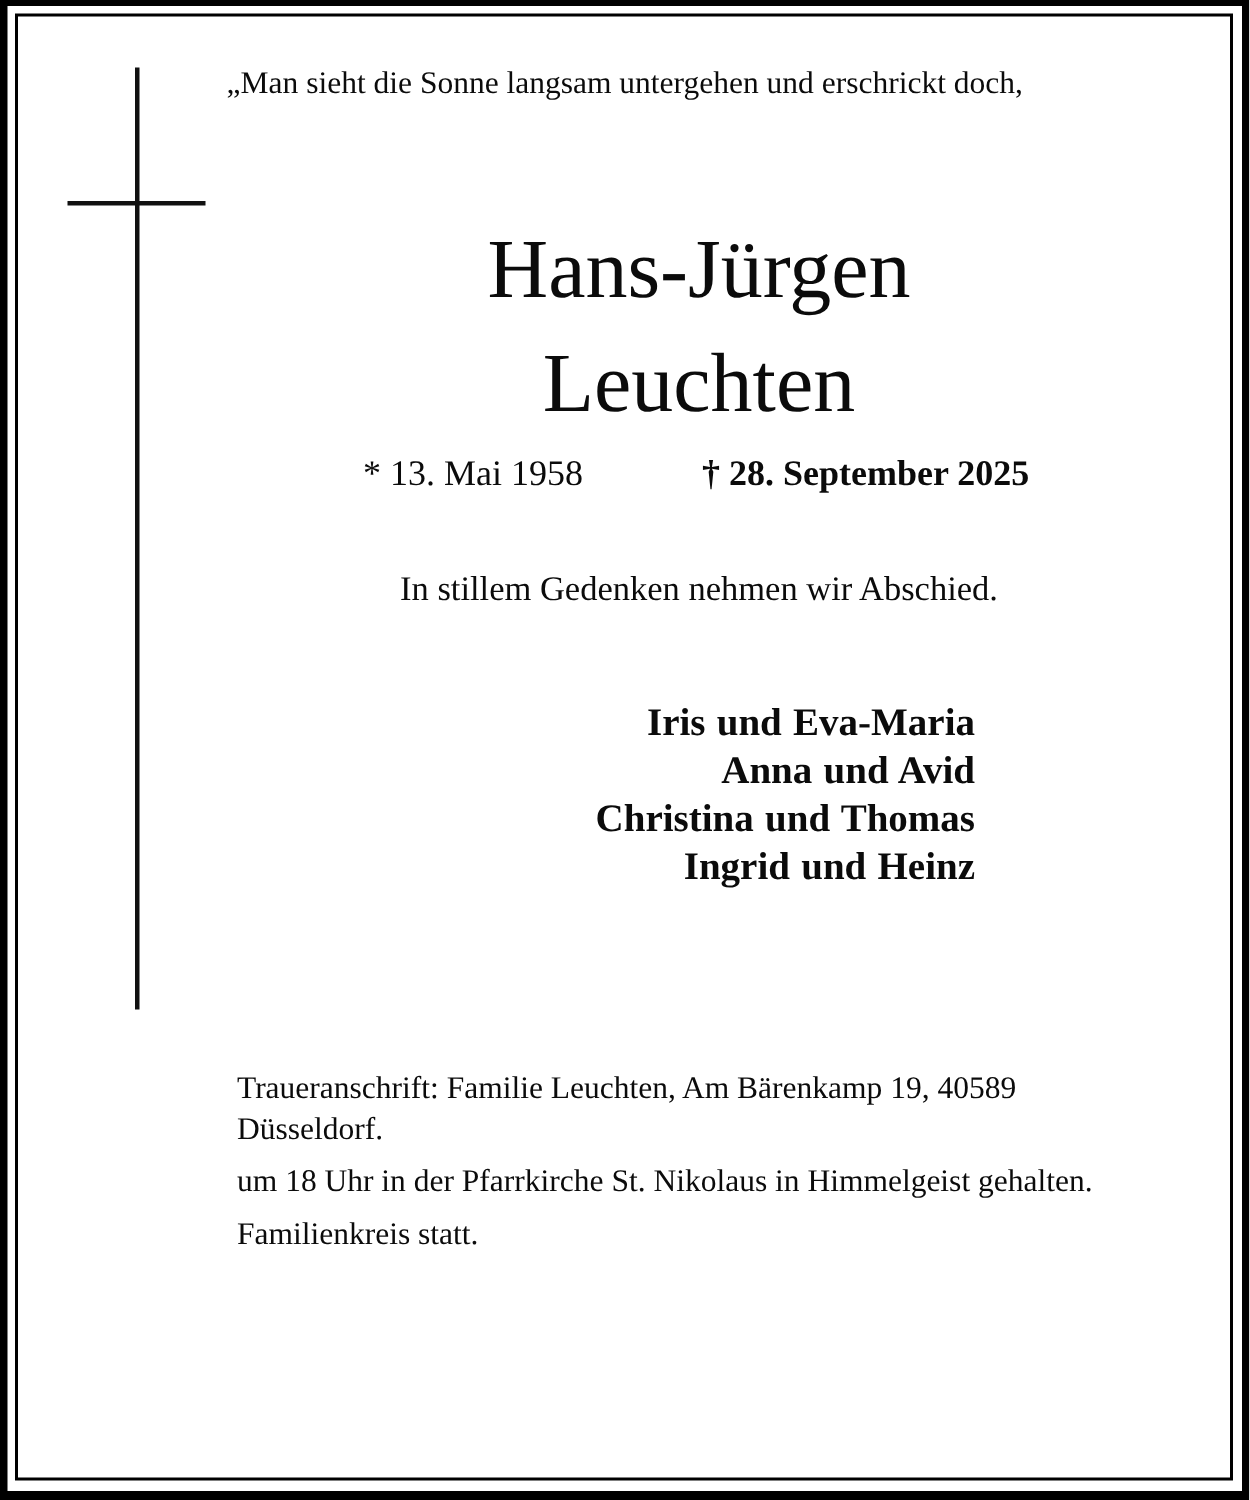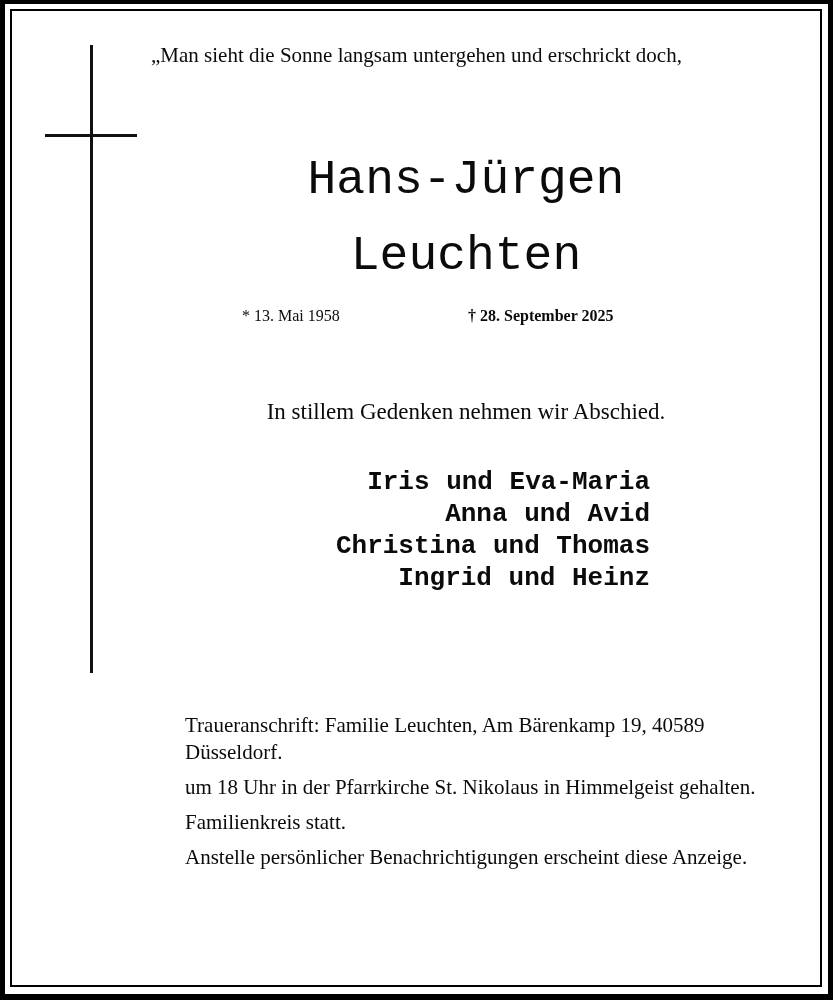--- a/index.html
+++ b/index.html
@@ -62,64 +62,62 @@
     font-size: 21px;
     line-height: 27px;
   }
   .quote span { display: block; }
   .deceased-name {
     position: absolute;
     left: 160px;
     width: 612px;
     top: 142px;
     text-align: center;
-    font-size: 48px;
+    font-size: 56px;
     line-height: 76px;
     letter-spacing: 0px;
-    font-family: Liberation Mono, monospace;
   }
   .deceased-name span { display: block; }
   .date {
     position: absolute;
     top: 301px;
-    font-size: 16px;
+    font-size: 24px;
     line-height: 30px;
     white-space: nowrap;
   }
   .date-birth { left: 242px; }
   .date-death { left: 468px; font-weight: bold; }
   .farewell {
     position: absolute;
     left: 160px;
     width: 612px;
-    top: 398px;
+    top: 379px;
     text-align: center;
     font-size: 23px;
     line-height: 28px;
   }
   .mourners {
     position: absolute;
     left: 160px;
     width: 490px;
     top: 466px;
     text-align: right;
     font-weight: bold;
     font-size: 26px;
     line-height: 32px;
     word-spacing: 1px;
   }
-  .mourners div { display: block; font-family: Liberation Mono, monospace; }
+  .mourners div { display: block; }
   .notes {
     position: absolute;
     left: 158px;
     width: 624px;
     top: 712px;
     font-size: 21px;
     line-height: 27px;
-    margin-left: 27px;
   }
   .notes p {
     margin: 0 0 0 0;
   }
   .notes p + p {
     margin-top: 8px;
   }
   .notes span { display: block; }
 </style>
 </head>
@@ -160,18 +158,15 @@
     <p>
       <span>Traueranschrift: Familie Leuchten, Am Bärenkamp 19, 40589</span>
       <span>Düsseldorf.</span>
     </p>
     <p>
       <span>um 18 Uhr in der Pfarrkirche St. Nikolaus in Himmelgeist gehalten.</span>
     </p>
     <p>
       <span>Familienkreis statt.</span>
     </p>
-    <p>
-      <span>Anstelle persönlicher Benachrichtigungen erscheint diese Anzeige.</span>
-    </p>
   </div>
 
 </div>
 
 </body></html>

